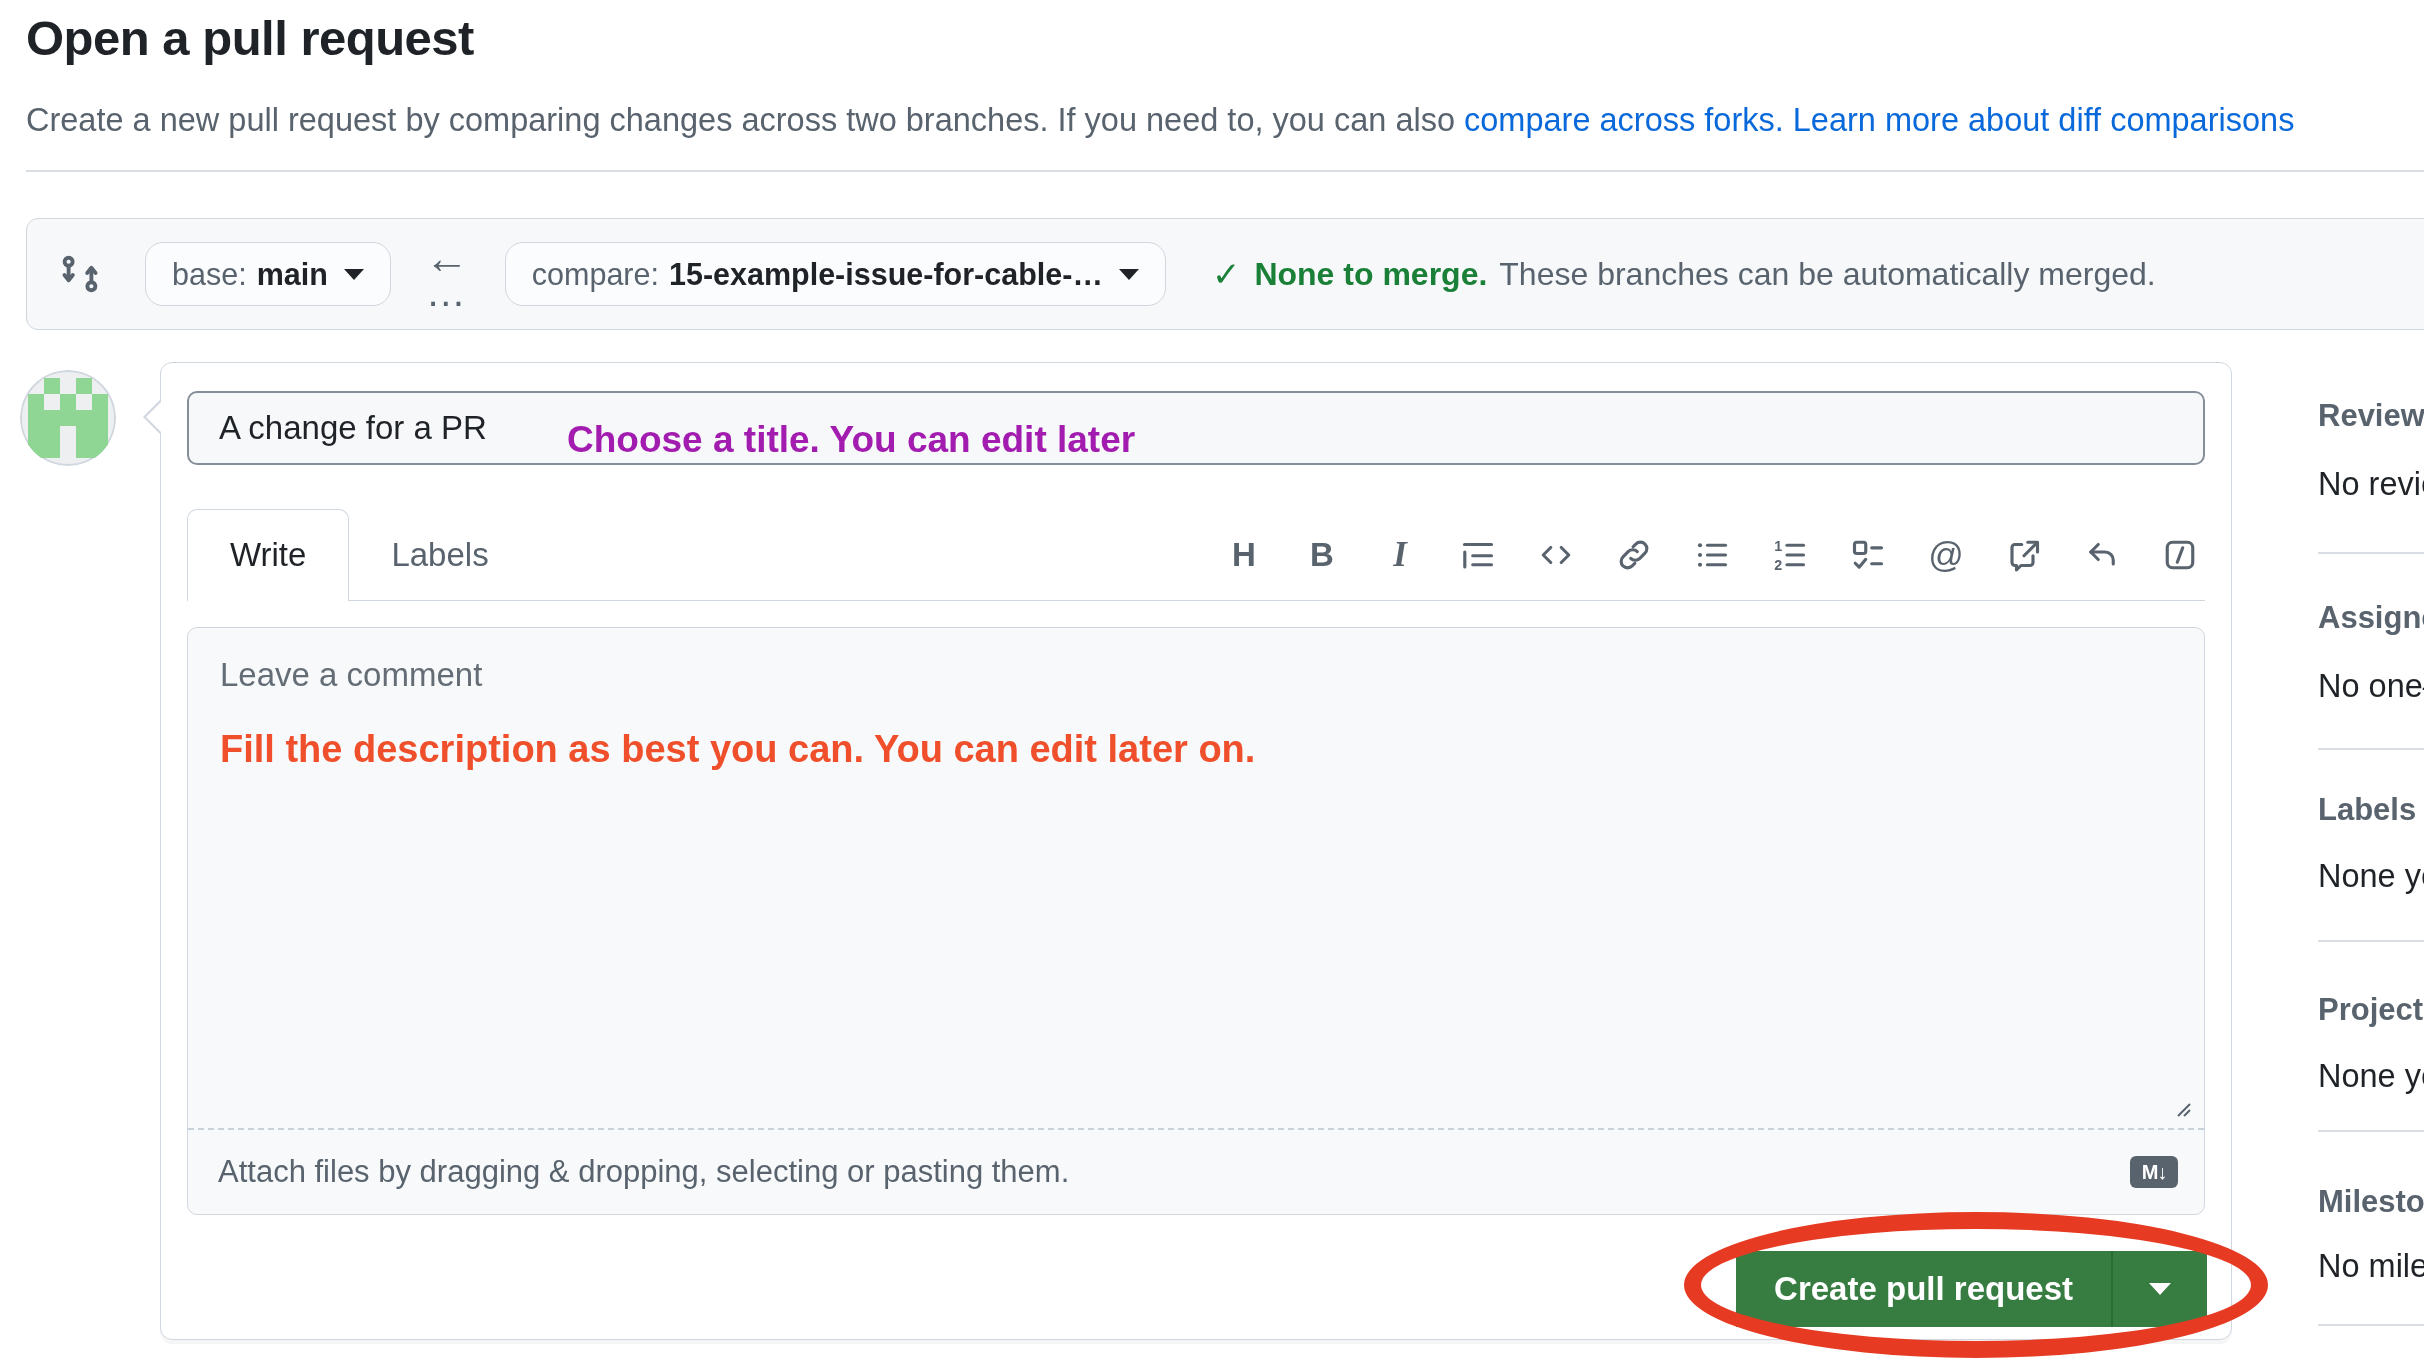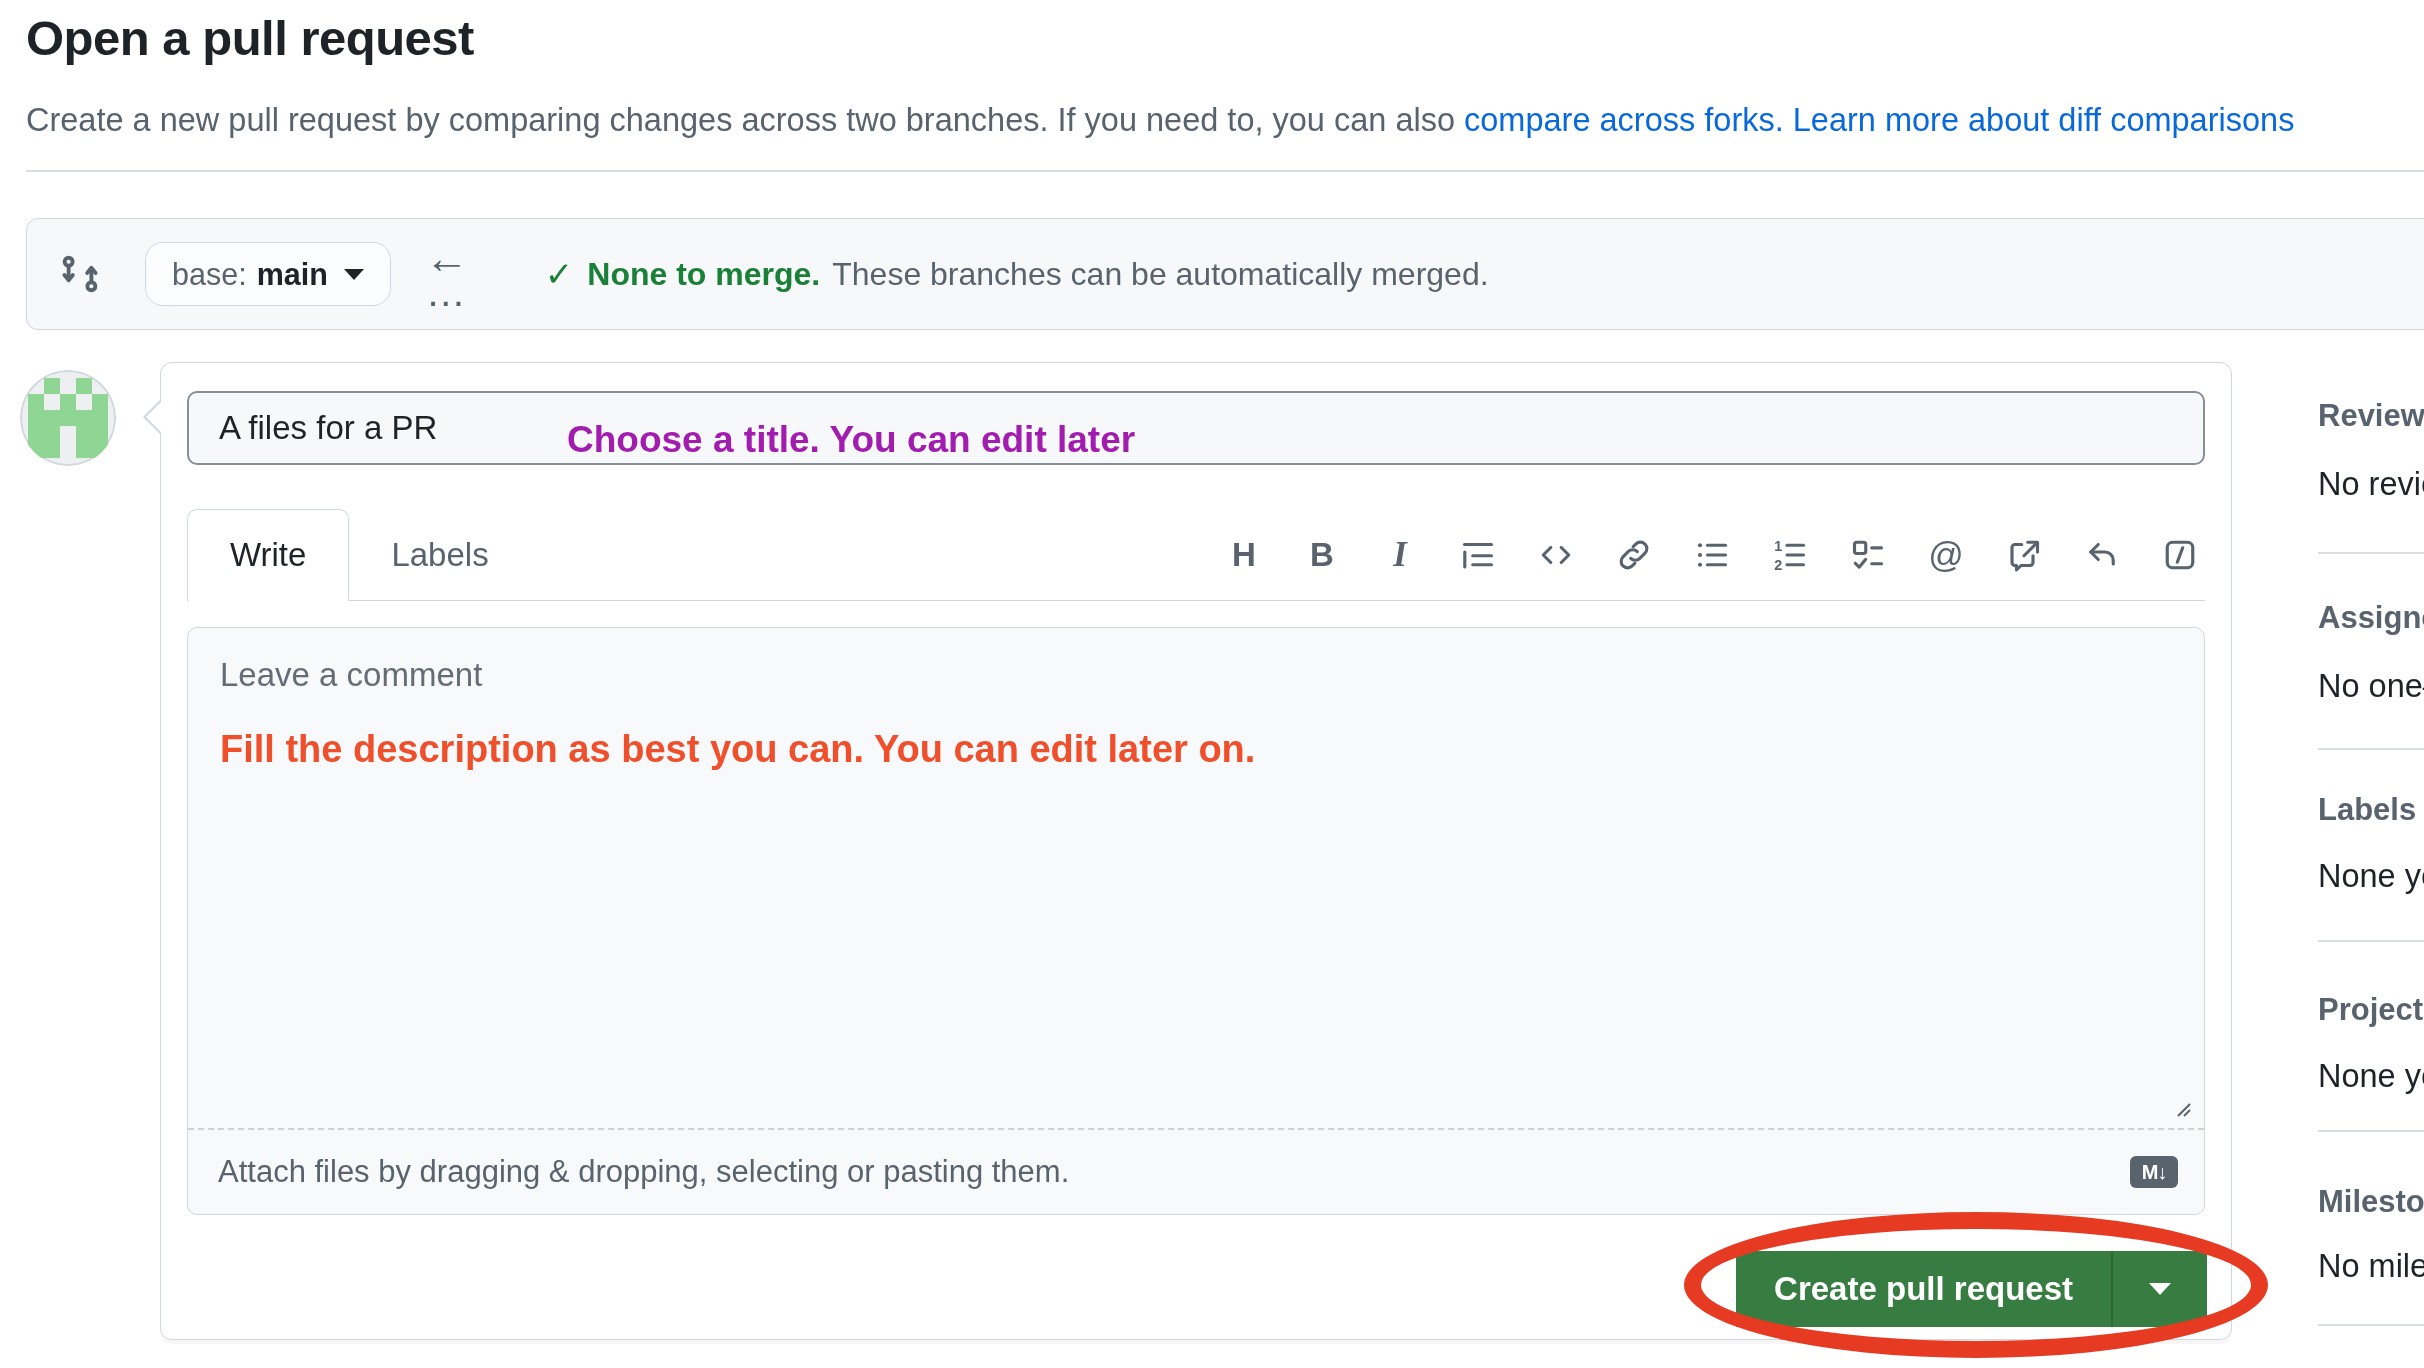--- a/index.html
+++ b/index.html
@@ -146,20 +146,25 @@
         <path d="M16.1 11.4 18.5 8.4 20.9 11.4"></path>
     </svg>
     <div class="branch-btn">
       <span>base:</span>
       <b>main</b>
       <span class="caret-down"></span>
     </div>
     <div class="arrow-block">
       <div class="arr">←</div>
       <div class="dots">…</div>
+    </div>
+    <div class="branch-btn" style="margin-left:6px;">
+      <span>compare:</span>
+      <b>15-example-issue-for-cable-…</b>
+      <span class="caret-down"></span>
     </div>
     <div class="merge-status">
       <span class="merge-check">✓</span>
       <span class="merge-bold">None to merge.</span>
       <span class="merge-rest">These branches can be automatically merged.</span>
     </div>
   </div>
 
   <div class="avatar">
     <svg width="96" height="96" viewBox="0 0 96 96">
@@ -175,21 +180,21 @@
           <rect x="56" y="56" width="32" height="32"></rect>
       </g>
     </svg>
   </div>
 
   <div class="pr-card">
     <div class="bubble-caret-b"></div>
     <div class="bubble-caret-w"></div>
 
     <div class="title-input">
-      <span>A files for a PR</span>
+      <span>A change for a PR</span>
       <span class="title-annotation">Choose a title. You can edit later</span>
     </div>
 
     <div class="tab-header">
       <button class="tab active">Write</button>
       <button class="tab">Labels</button>
 
       <div class="toolbar">
         <button class="tb">
             <span class="glyph heading">H</span>

